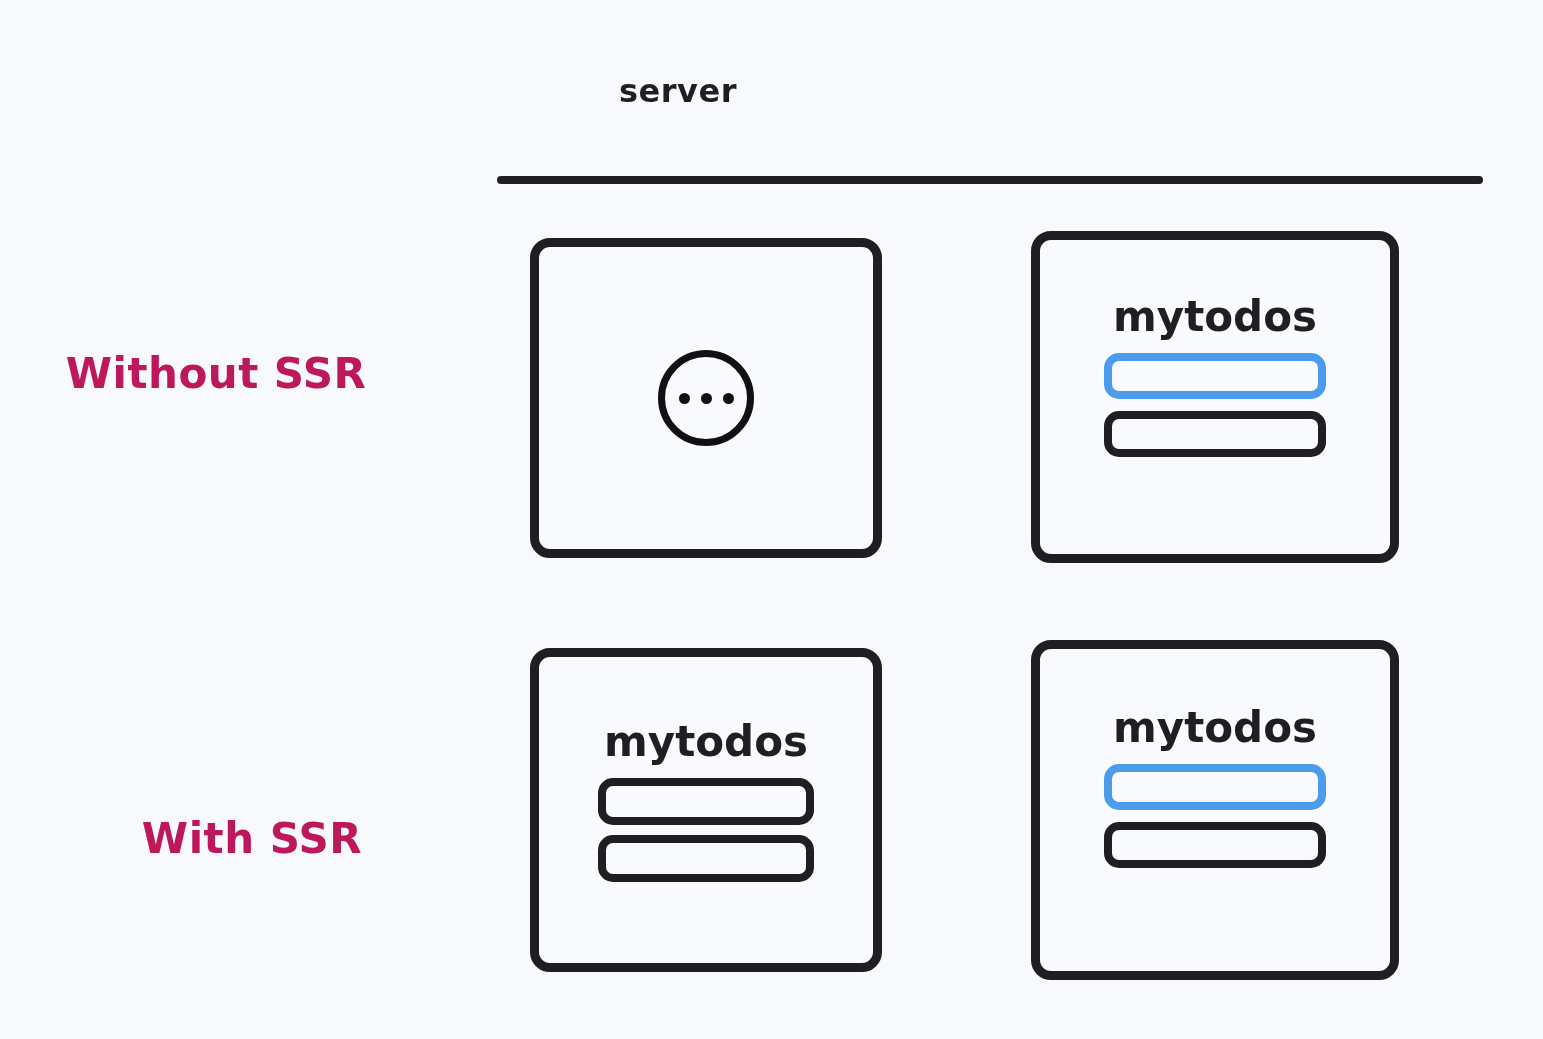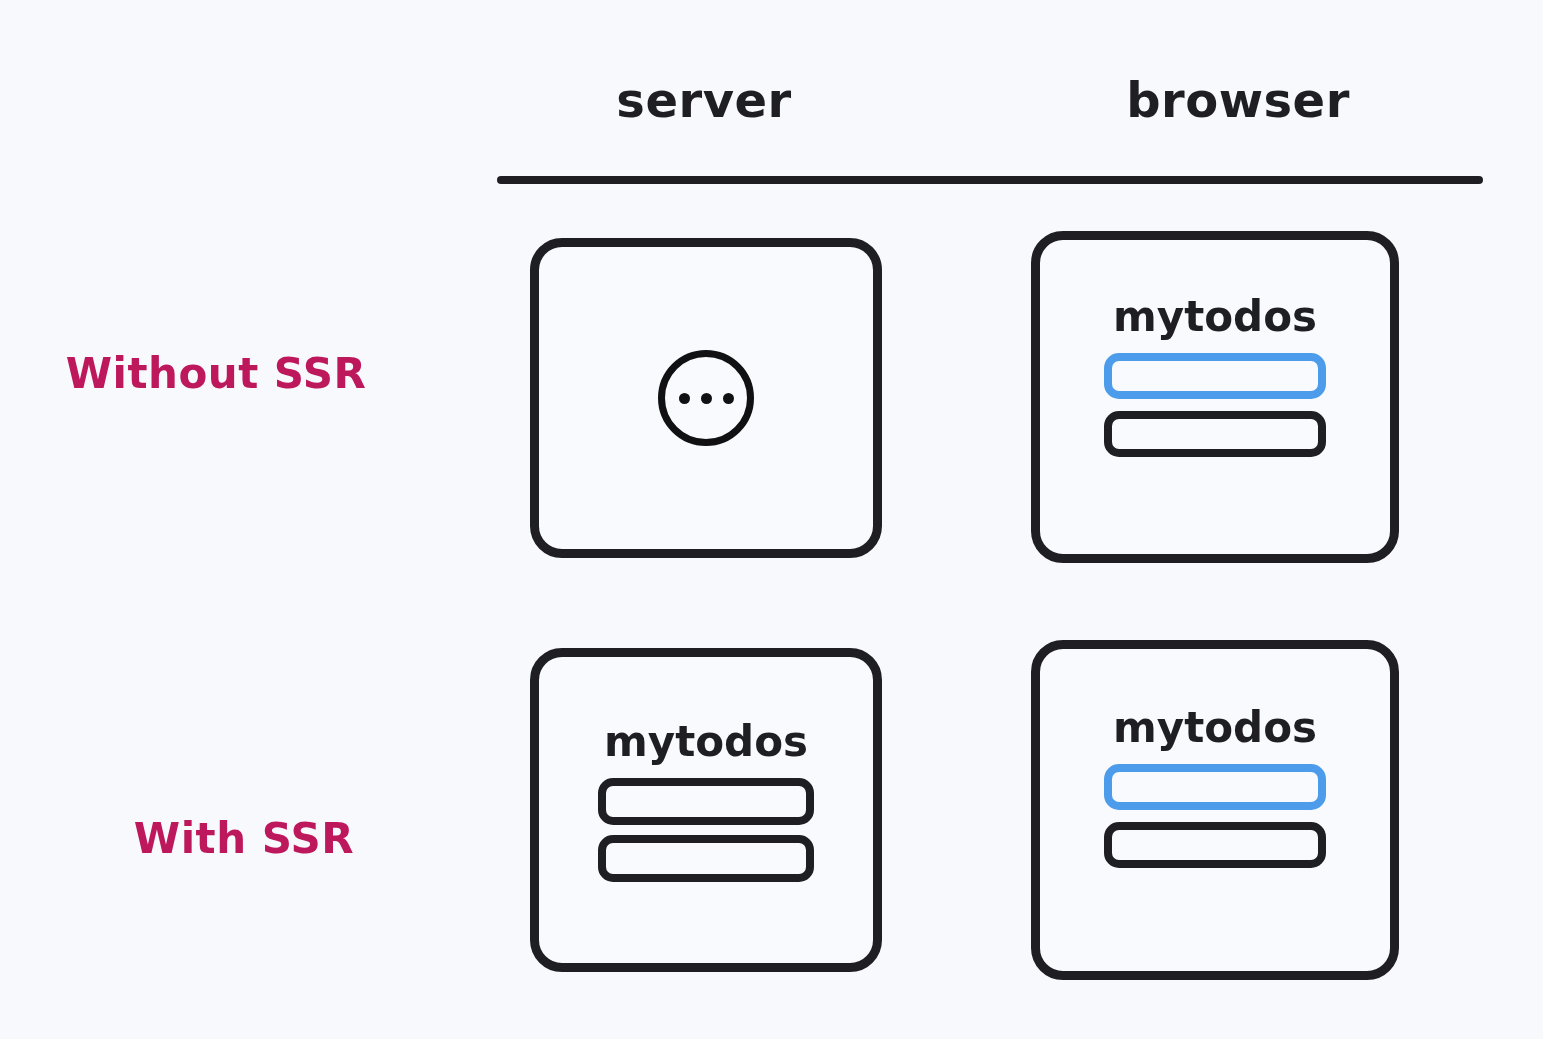--- a/index.html
+++ b/index.html
@@ -20,27 +20,26 @@
     width: 1543px;
     height: 1039px;
     background: #f7f9fc;
   }
 
   
   .col-header {
     position: absolute;
     font-family: "DejaVu Sans", sans-serif;
     font-weight: 700;
-    font-size: 48px;
+    font-size: 32px;
     letter-spacing: 0.5px;
     color: #1f1f23;
     text-align: center;
     white-space: nowrap;
     transform: translateX(-50%);
-    margin-left: 26px;
   }
   #header-server  { left: 678px; top: 72px; }
   #header-browser { left: 1212px; top: 72px; }
 
   
   #divider {
     position: absolute;
     left: 497px;
     top: 176px;
     width: 986px;
@@ -55,28 +54,28 @@
     font-family: "DejaVu Sans", sans-serif;
     font-weight: 700;
     font-size: 42px;
     letter-spacing: 0.5px;
     color: #be185d;
     white-space: nowrap;
     text-align: center;
     transform: translate(-50%, -50%);
   }
   #label-without-ssr { left: 216px; top: 373px; }
-  #label-with-ssr    { left: 244px; top: 838px; }
+  #label-with-ssr    { left: 252px; top: 838px; }
 
   
   .frame {
     position: absolute;
     box-sizing: border-box;
     border: 9px solid #1f1f23;
-    border-radius: 32px;
+    border-radius: 20px;
     background: #f9fafd;
   }
   #frame-server-nossr  { left: 530px;  top: 238px; width: 352px; height: 320px; }
   #frame-browser-nossr { left: 1031px; top: 231px; width: 368px; height: 332px; }
   #frame-server-ssr    { left: 530px;  top: 648px; width: 352px; height: 324px; }
   #frame-browser-ssr   { left: 1031px; top: 640px; width: 368px; height: 340px; }
 
   
   .spinner {
     position: absolute;
@@ -146,21 +145,20 @@
   #app-server-ssr .todo-bar { width: 216px; height: 47px; }
   #app-server-ssr .todo-list { gap: 10px; }
 </style>
 </head>
 <body>
 
 <div id="canvas">
 
   <div class="col-header" id="header-server">server</div>
 
-  <div class="col-header" id="header-browser">browser</div>
 
   <div id="divider"></div>
 
   <div class="row-label" id="label-without-ssr">Without SSR</div>
 
   <div class="row-label" id="label-with-ssr">With SSR</div>
 
   <div class="frame" id="frame-server-nossr">
     <div class="spinner">
       <span class="dot"></span>

